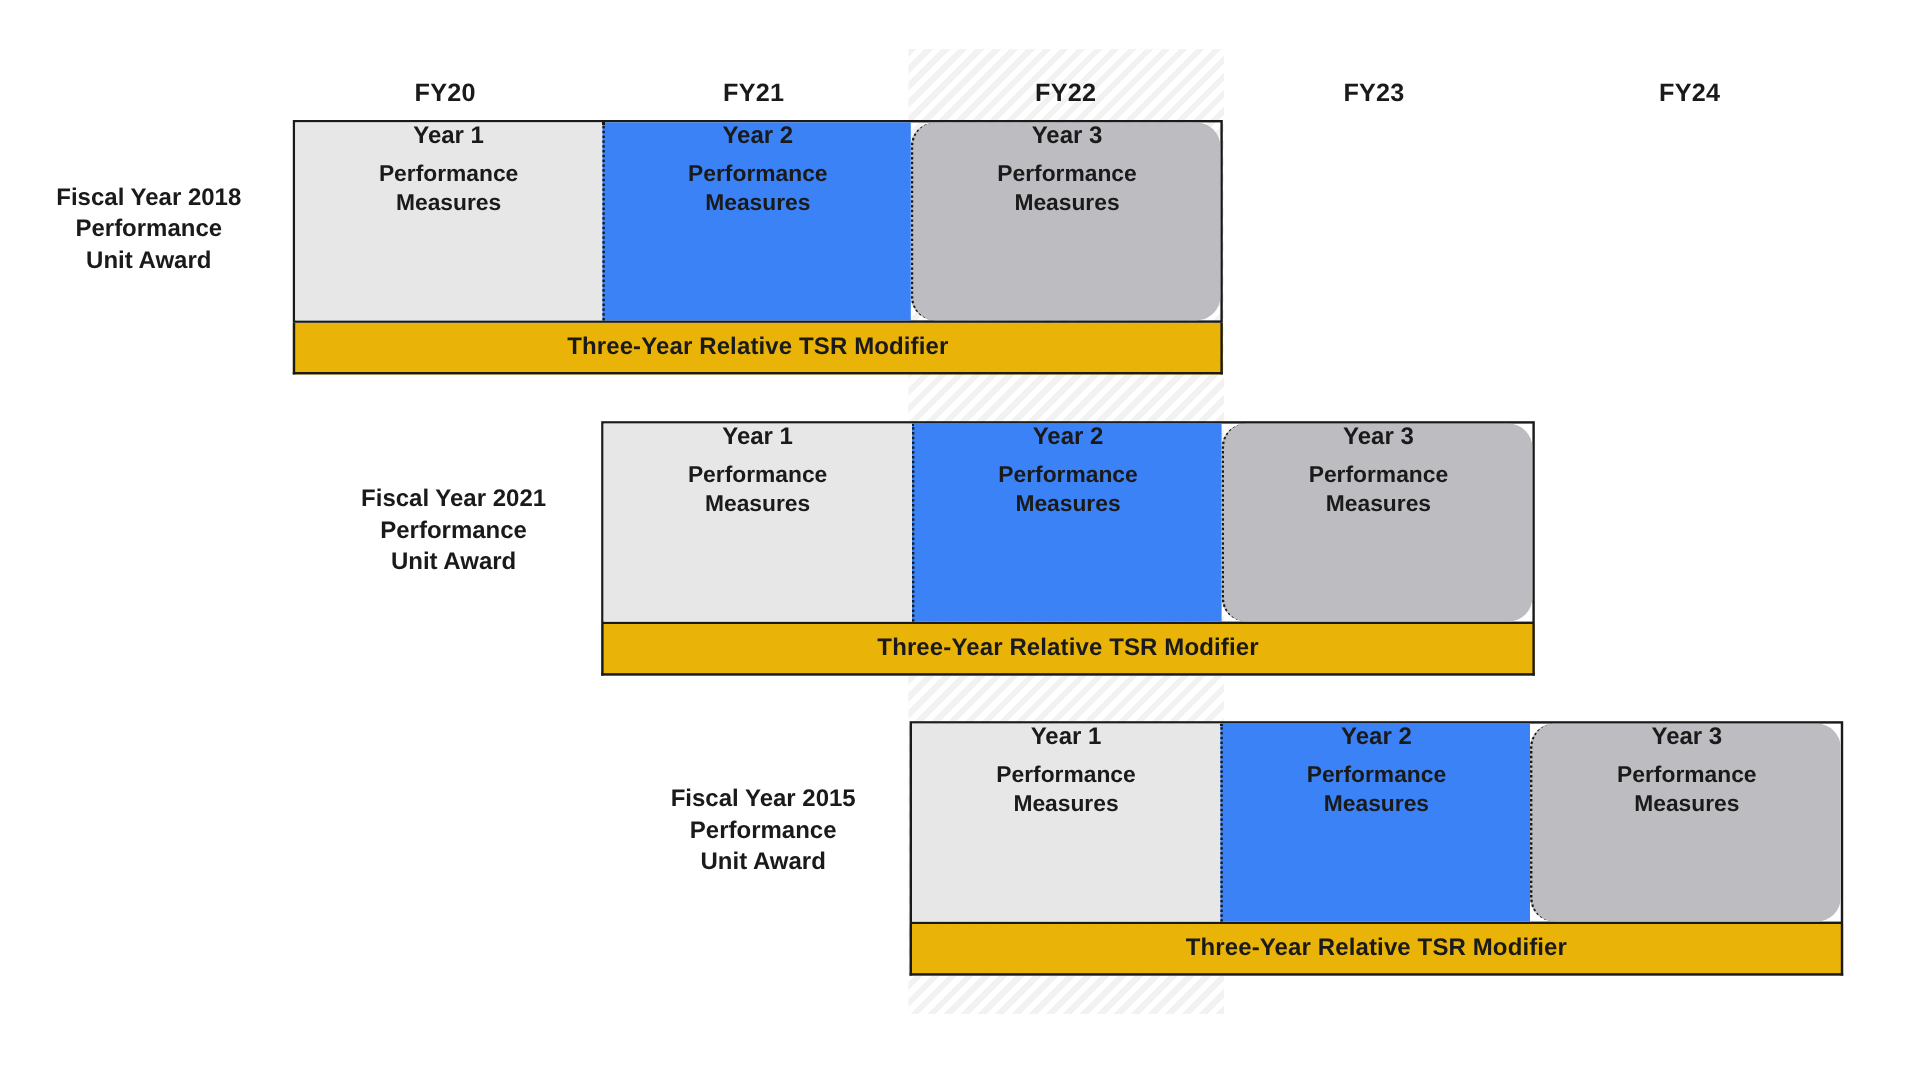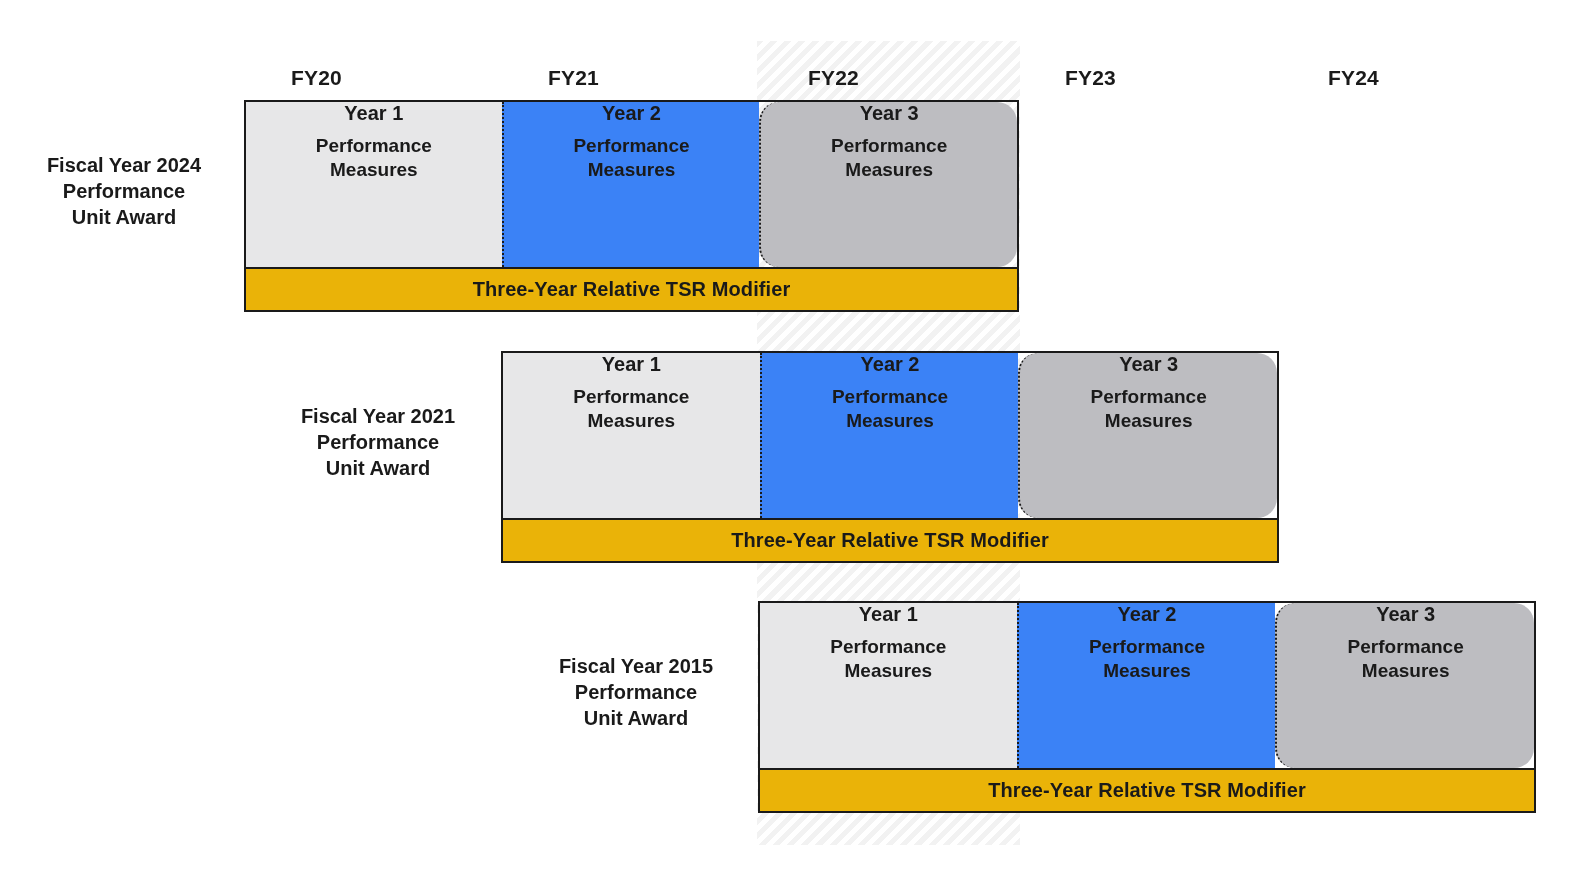--- a/index.html
+++ b/index.html
@@ -29,20 +29,21 @@
         rgba(255,255,255,0) 5px,
         #ffffff 5px,
         #ffffff 10px
     );
     z-index: 0;
   }
 
   
   .col-header {
     position: absolute;
+    text-align: center;
     font-size: 21px;
     font-weight: bold;
     letter-spacing: 0.2px;
     color: #1a1a1a;
     z-index: 3;
   }
 
   
   .row-label {
     position: absolute;
@@ -132,21 +133,21 @@
     <span>FY22</span>
   </div>
   <div class="col-header" style="left:1065px; top:66px; width:160px;">
     <span>FY23</span>
   </div>
   <div class="col-header" style="left:1328px; top:66px; width:160px;">
     <span>FY24</span>
   </div>
 
   <div class="row-label" style="left:18px; top:152px; width:212px;">
-    <div>Fiscal Year 2024</div>
+    <div>Fiscal Year 2018</div>
     <div>Performance</div>
     <div>Unit Award</div>
   </div>
 
   <div class="award" style="left:244px; top:100px; width:775px; height:212px;">
     <div class="award-measures" style="height:169px;">
       <div class="cell shade-1">
         <div class="cell-year">Year 1</div>
         <div class="cell-sub">Performance</div>
         <div class="cell-sub">Measures</div>

